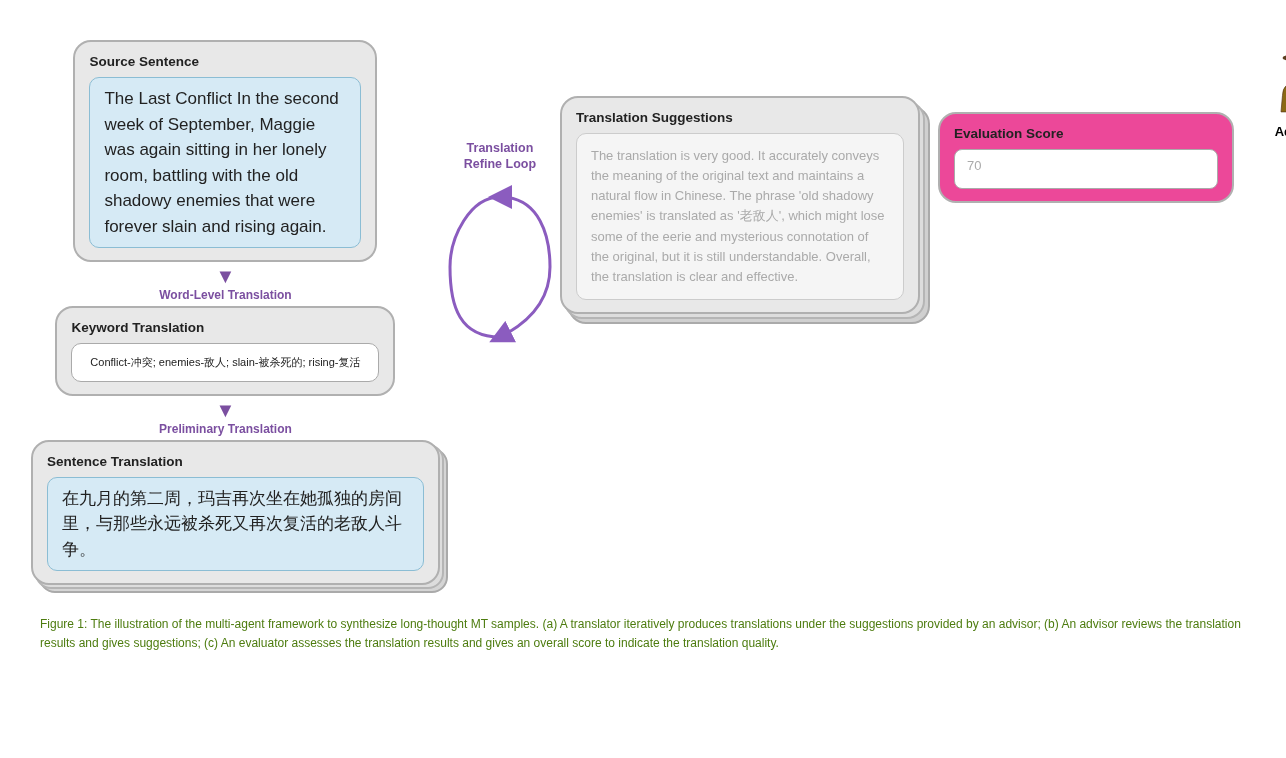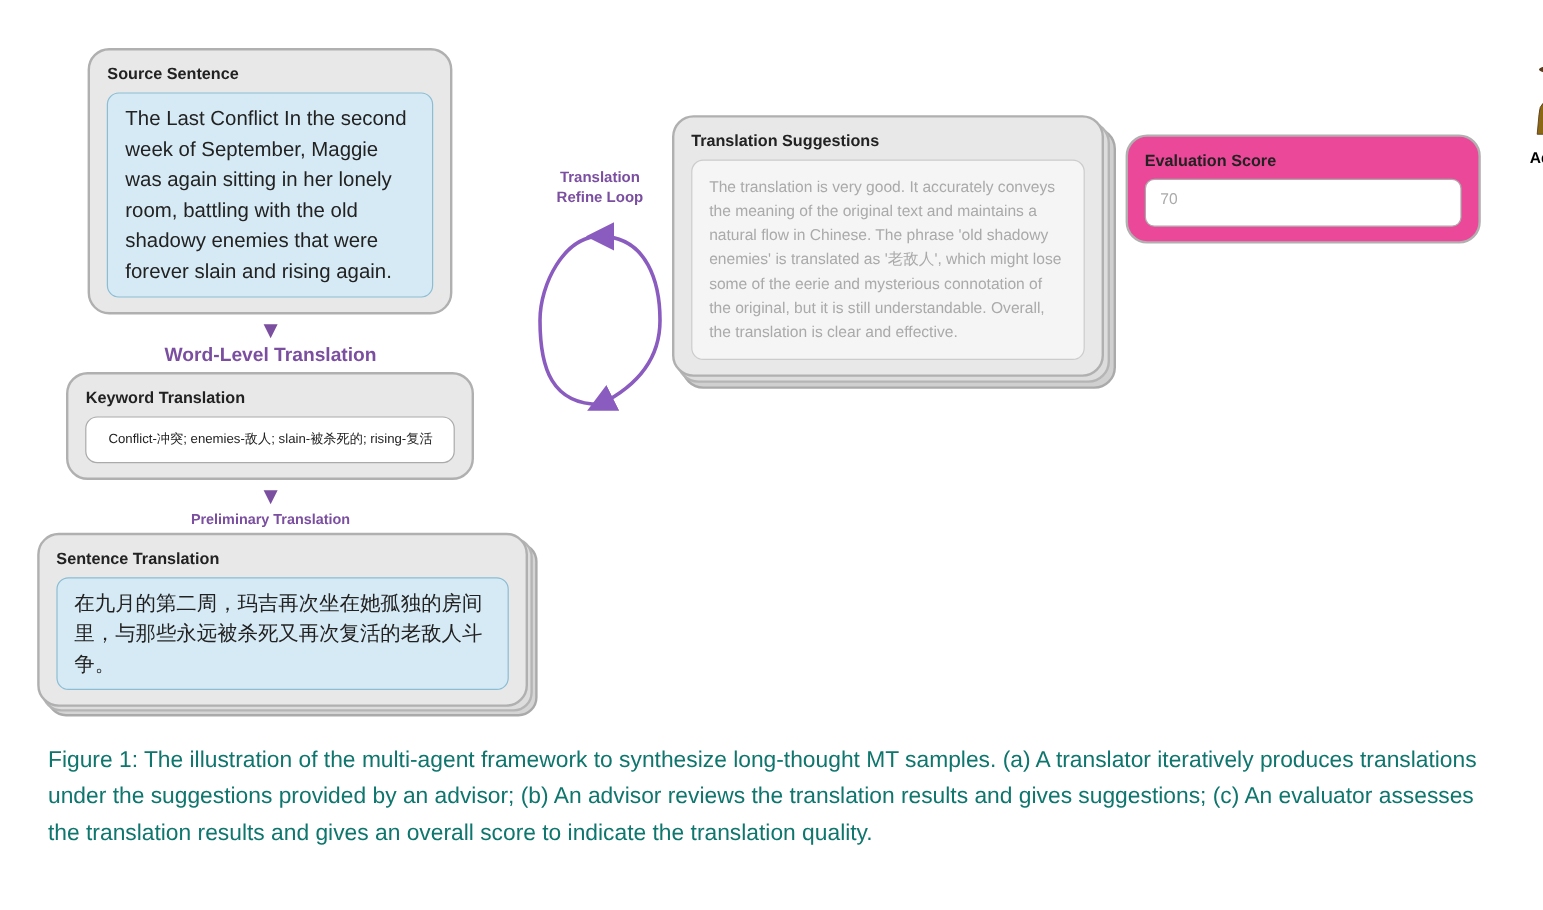--- a/index.html
+++ b/index.html
@@ -178,22 +178,22 @@
       flex-direction: column;
       justify-content: space-between;
       align-items: center;
       height: 380px;
       margin-right: 5px;
     }
 
     
     .figure-caption {
       font-family: Arial, sans-serif;
-      font-size: 19px;
-      color: #0f766e;
+      font-size: 12px;
+      color: #4d7c0f;
       line-height: 1.6;
       margin-top: 8px;
       border-top: none;
     }
 
     
     .evaluator-figure {
       display: flex;
       flex-direction: column;
       align-items: flex-end;
@@ -301,21 +301,21 @@
 
         <div class="left-boxes-col">
 
           <div class="box-outer source-box">
             <div class="box-title">Source Sentence</div>
             <div class="box-inner">The Last Conflict In the second week of September, Maggie was again sitting in her lonely room, battling with the old shadowy enemies that were forever slain and rising again.</div>
           </div>
 
           <div class="arrow-label">
             <div class="down-arrow">▼</div>
-            <span style="font-family:Arial,sans-serif;font-size:16px;font-weight:bold;color:#7b4fa0;">Word-Level Translation</span>
+            <span style="font-family:Arial,sans-serif;font-size:12px;font-weight:bold;color:#7b4fa0;">Word-Level Translation</span>
           </div>
 
           <div class="box-outer keyword-box">
             <div class="box-title">Keyword Translation</div>
             <div class="box-inner-white">Conflict-冲突; enemies-敌人; slain-被杀死的; rising-复活</div>
           </div>
 
           <div class="arrow-label">
             <div class="down-arrow">▼</div>
             <span style="font-family:Arial,sans-serif;font-size:12px;font-weight:bold;color:#7b4fa0;">Preliminary Translation</span>

